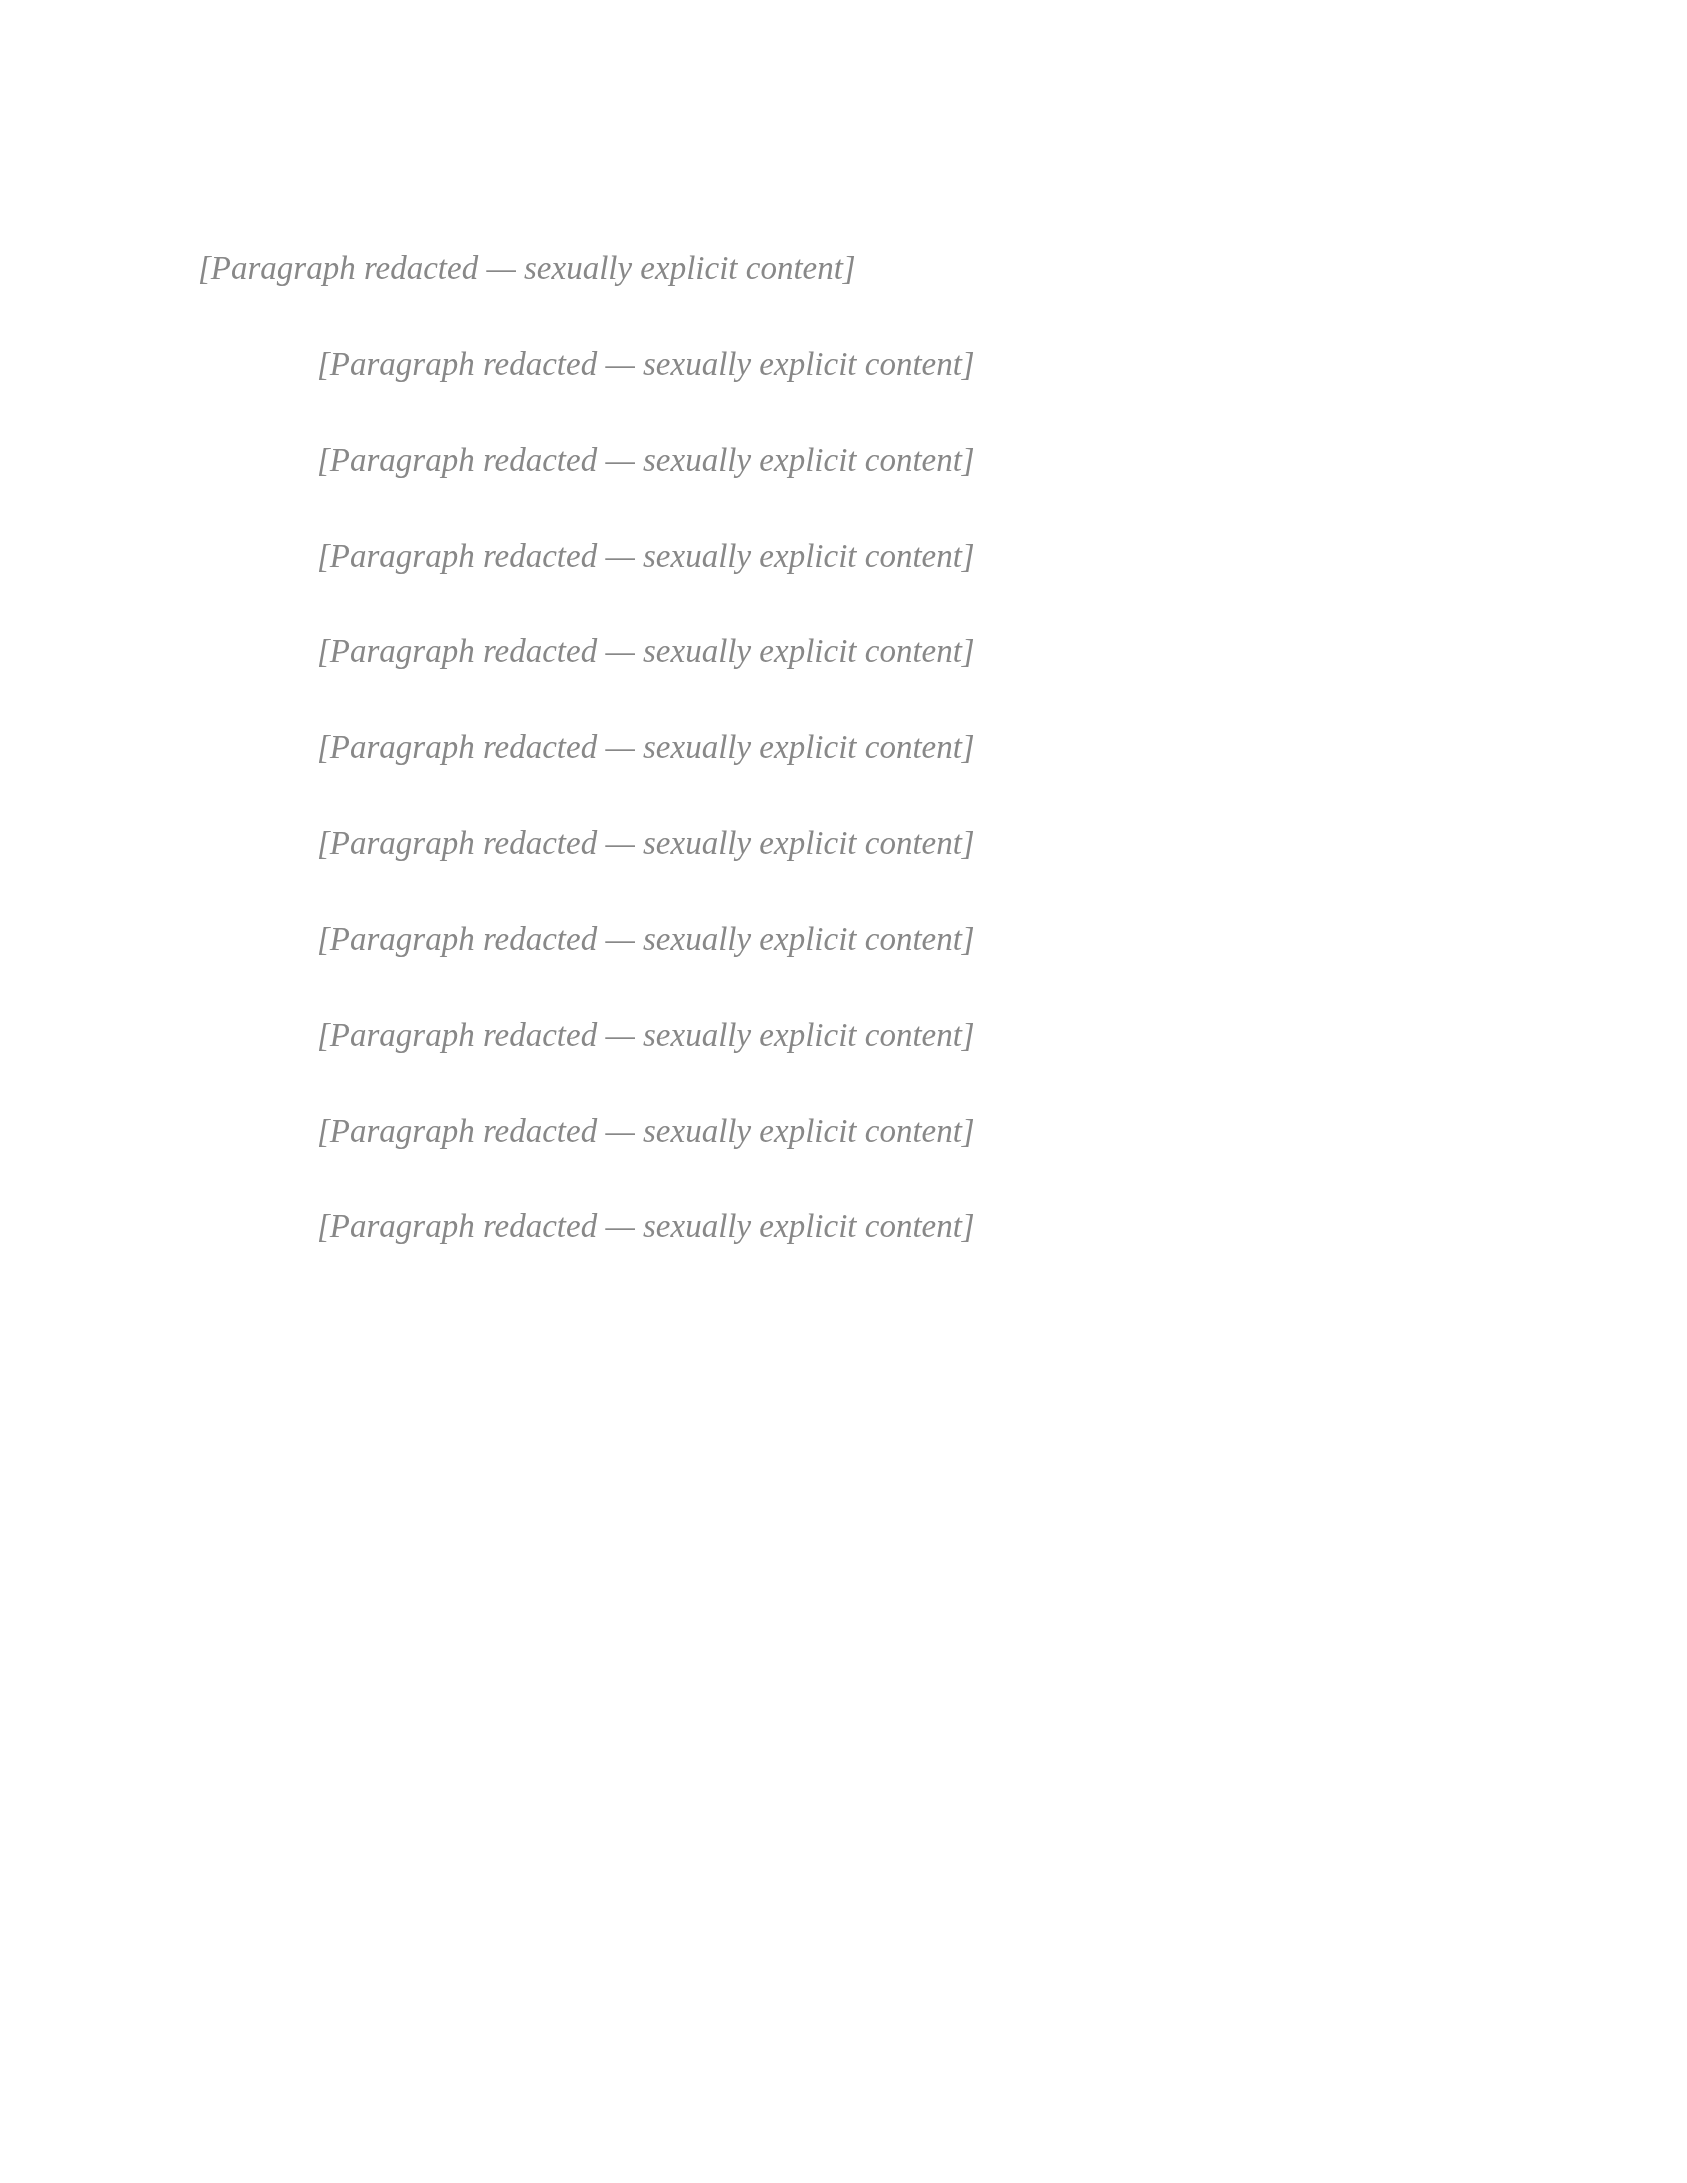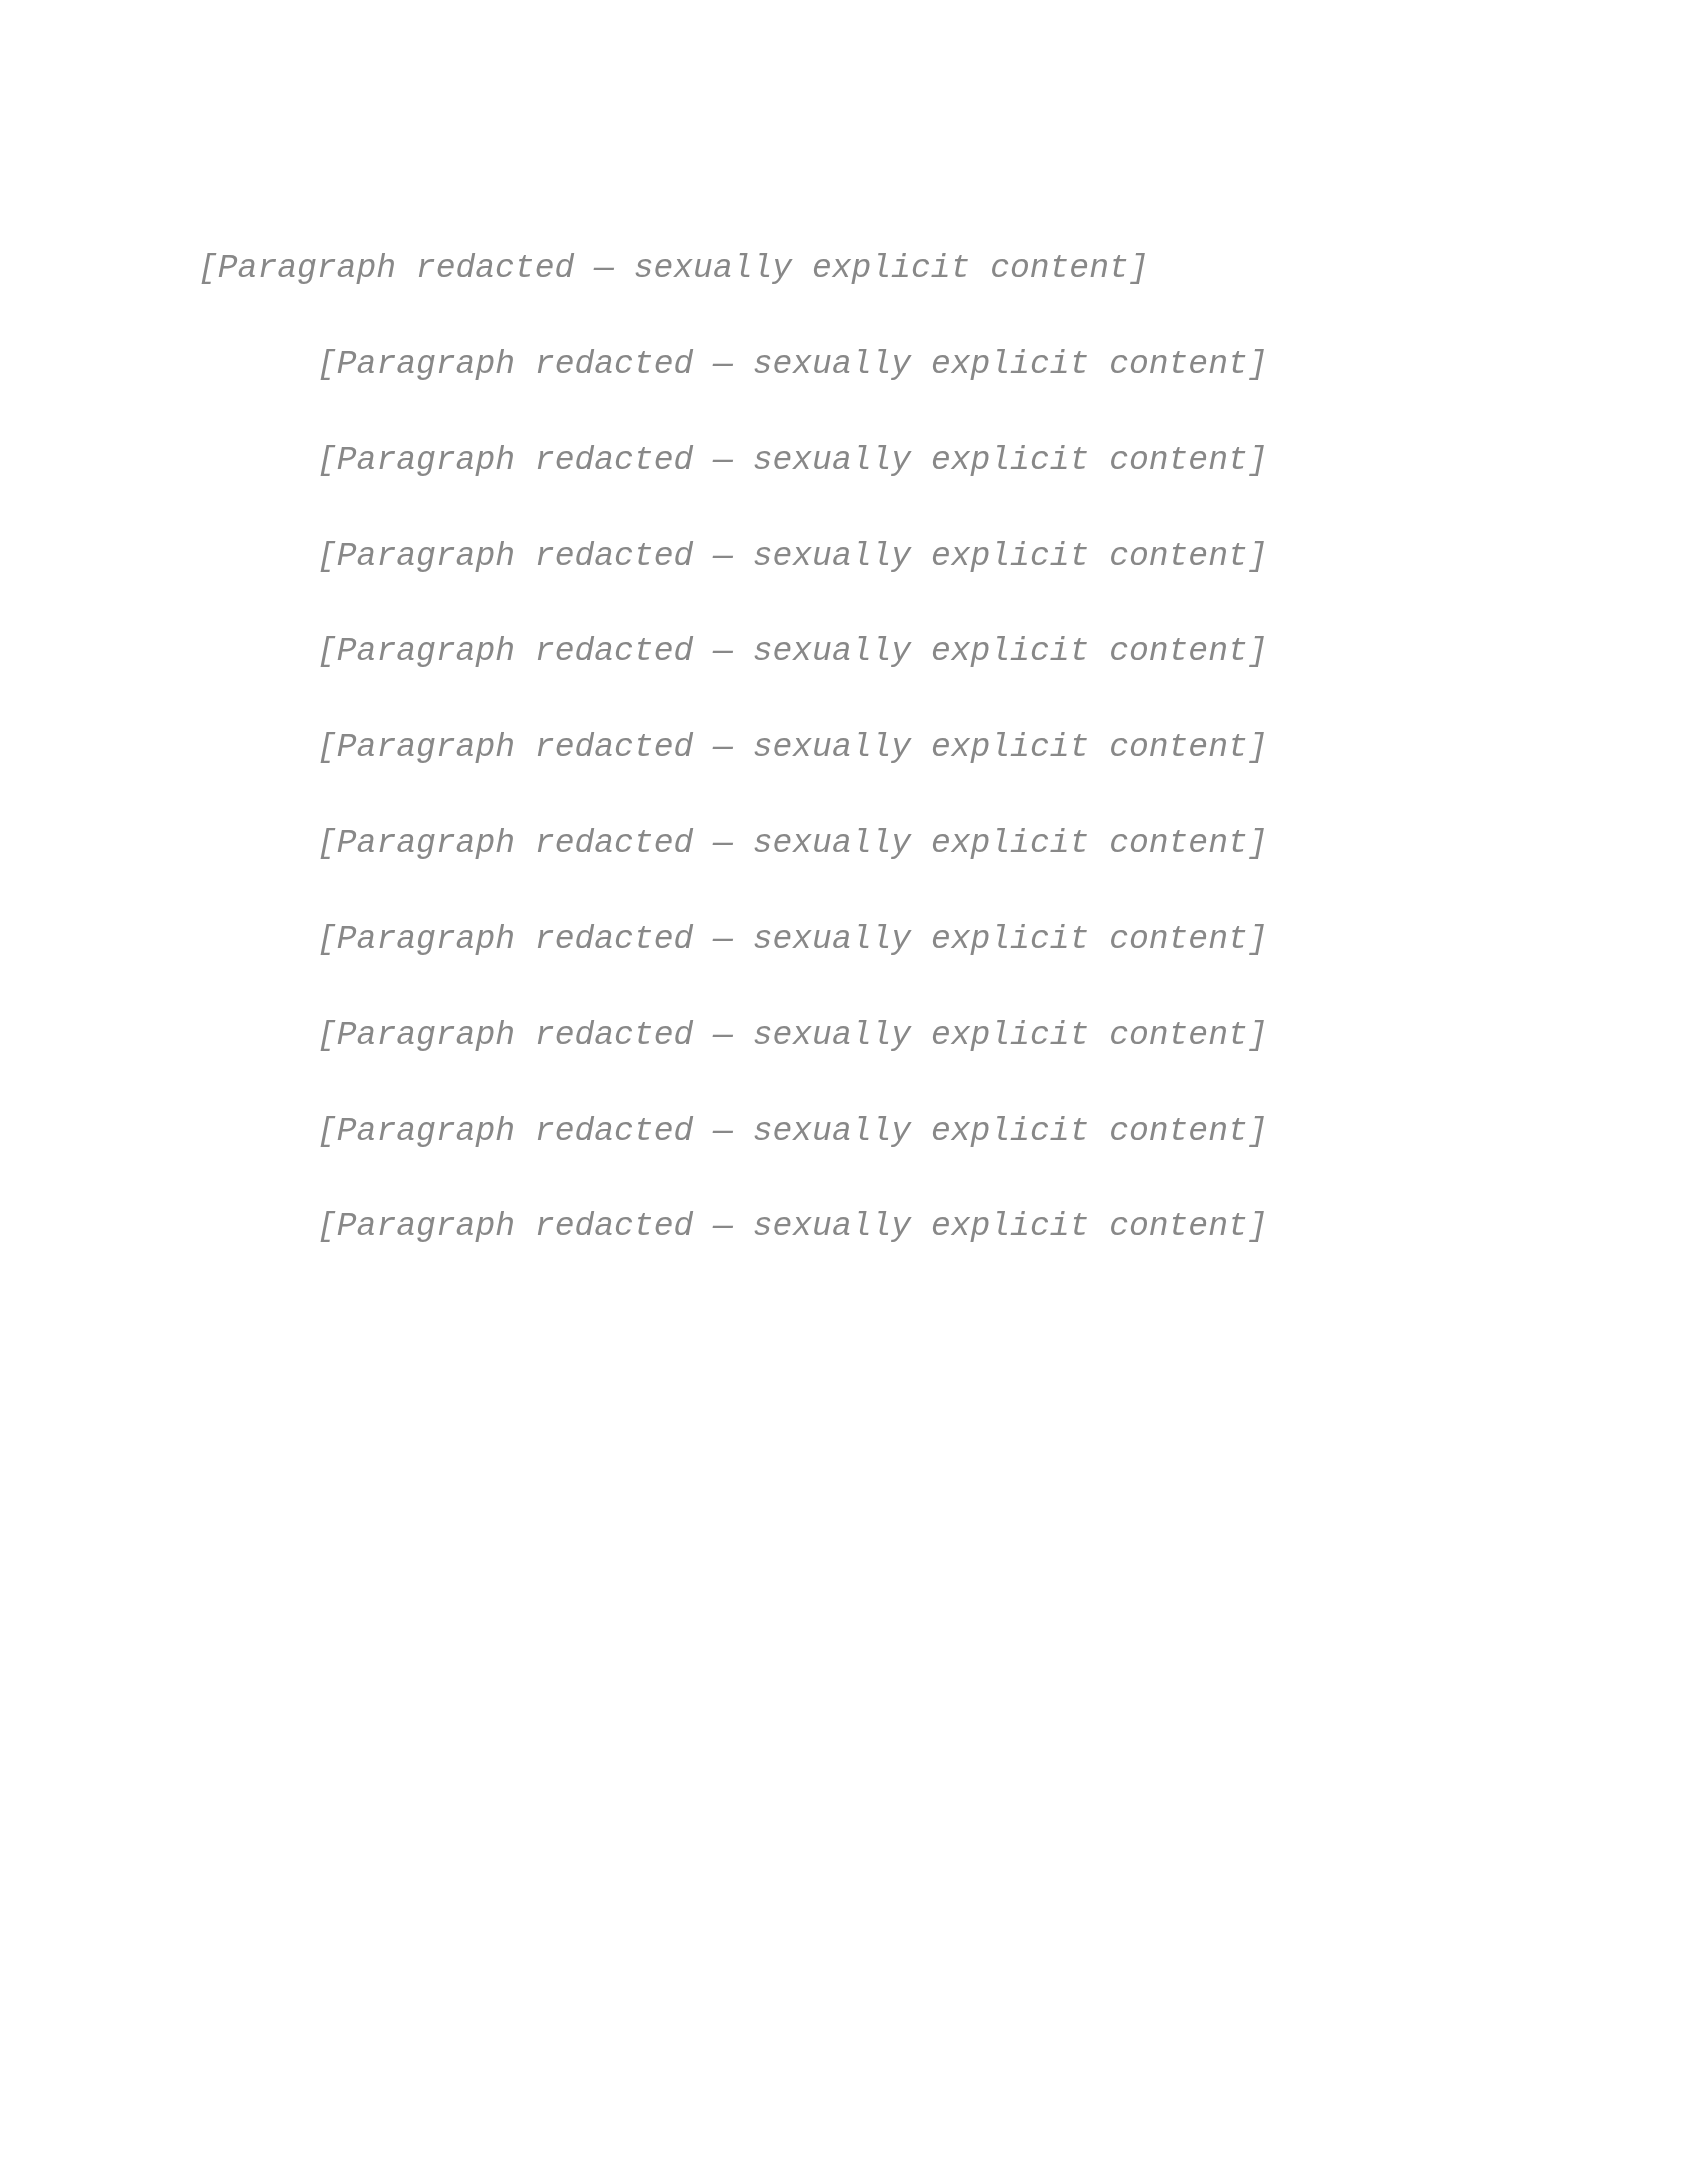--- a/index.html
+++ b/index.html
@@ -6,21 +6,21 @@
     margin: 0;
     padding: 0;
     background: #ffffff;
   }
   .page {
     width: 1687px;
     height: 2183px;
     background: #ffffff;
     box-sizing: border-box;
     padding: 245px 198px 198px 198px;
-    font-family: Liberation Mono, monospace;
+    font-family: Liberation Serif, serif;
     font-size: 33px;
     line-height: 1.45;
     color: #1a1a1a;
     overflow: hidden;
   }
   .paragraph {
     text-align: justify;
     margin: 0 0 48px 0;
   }
   .paragraph.indented {

